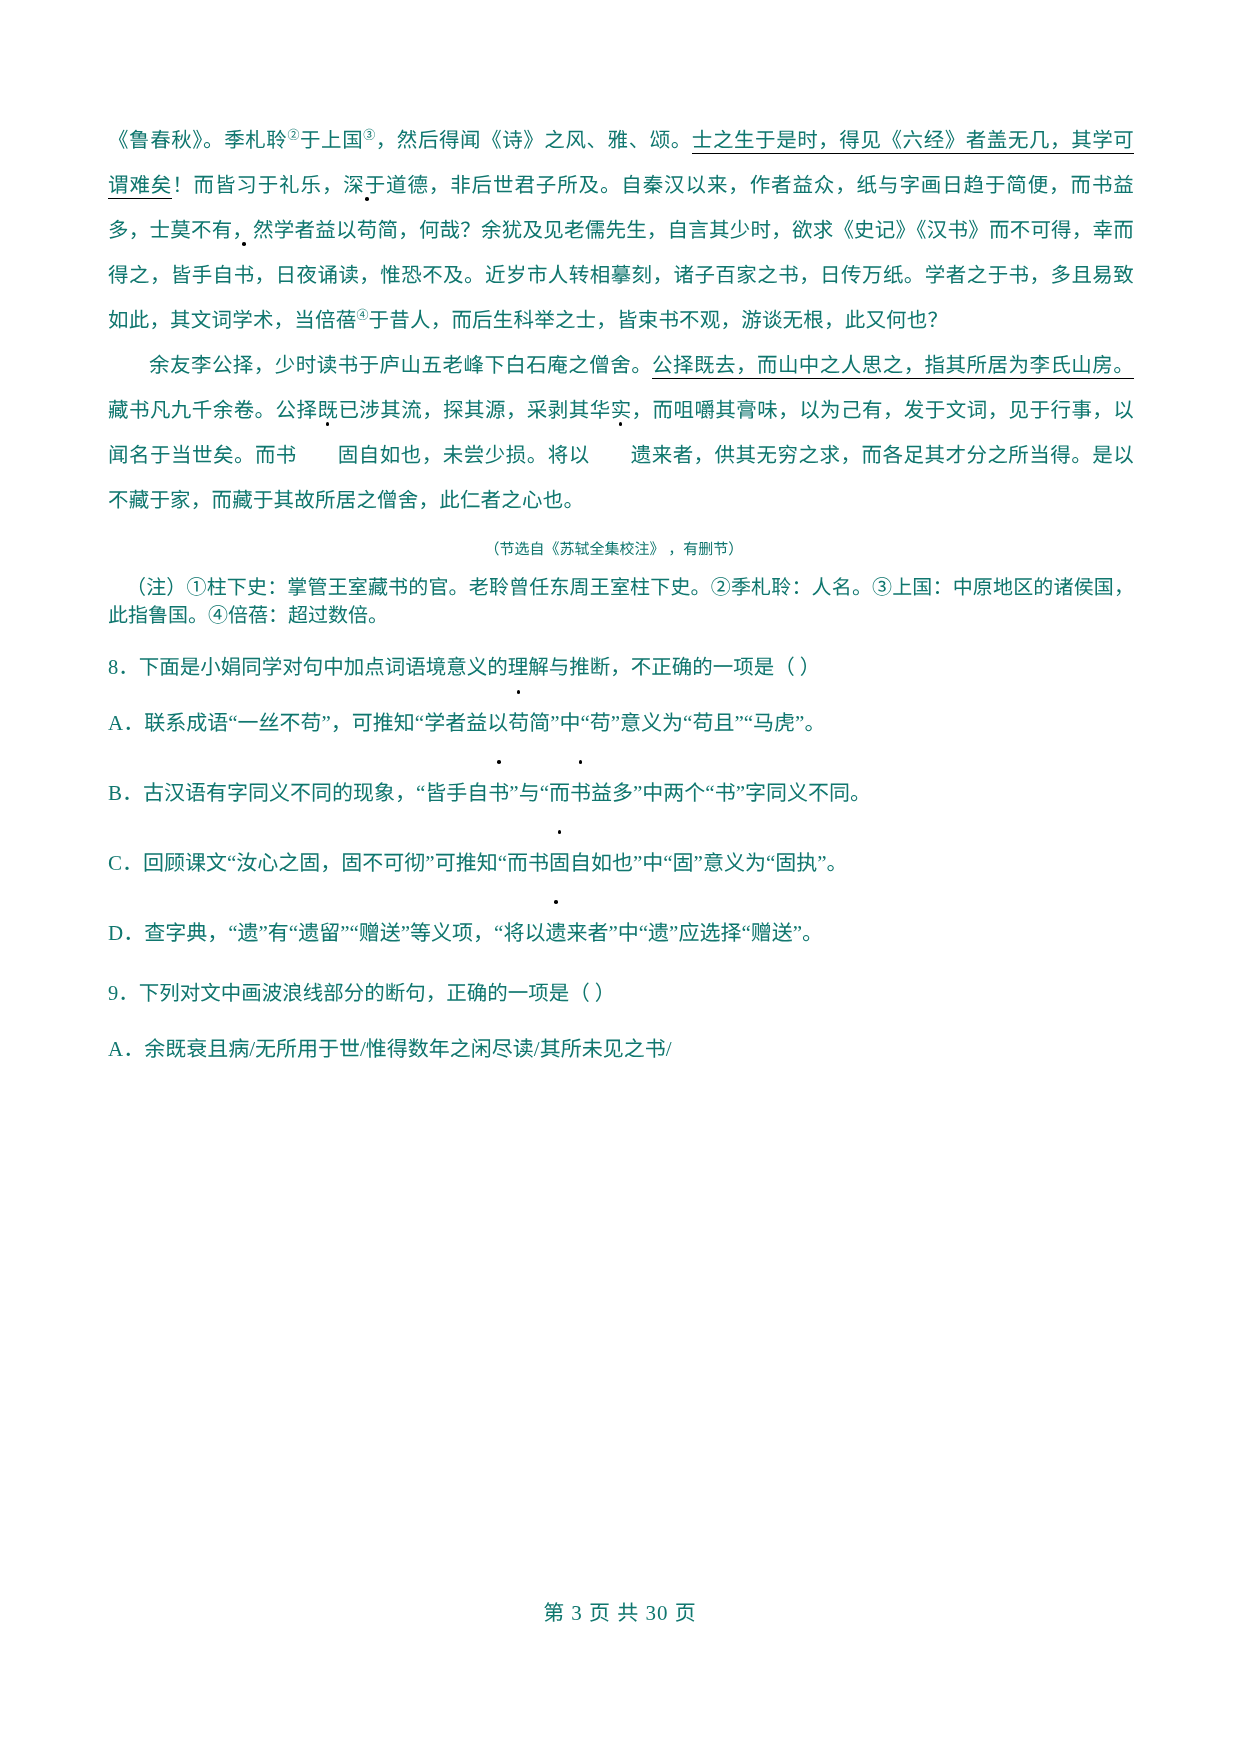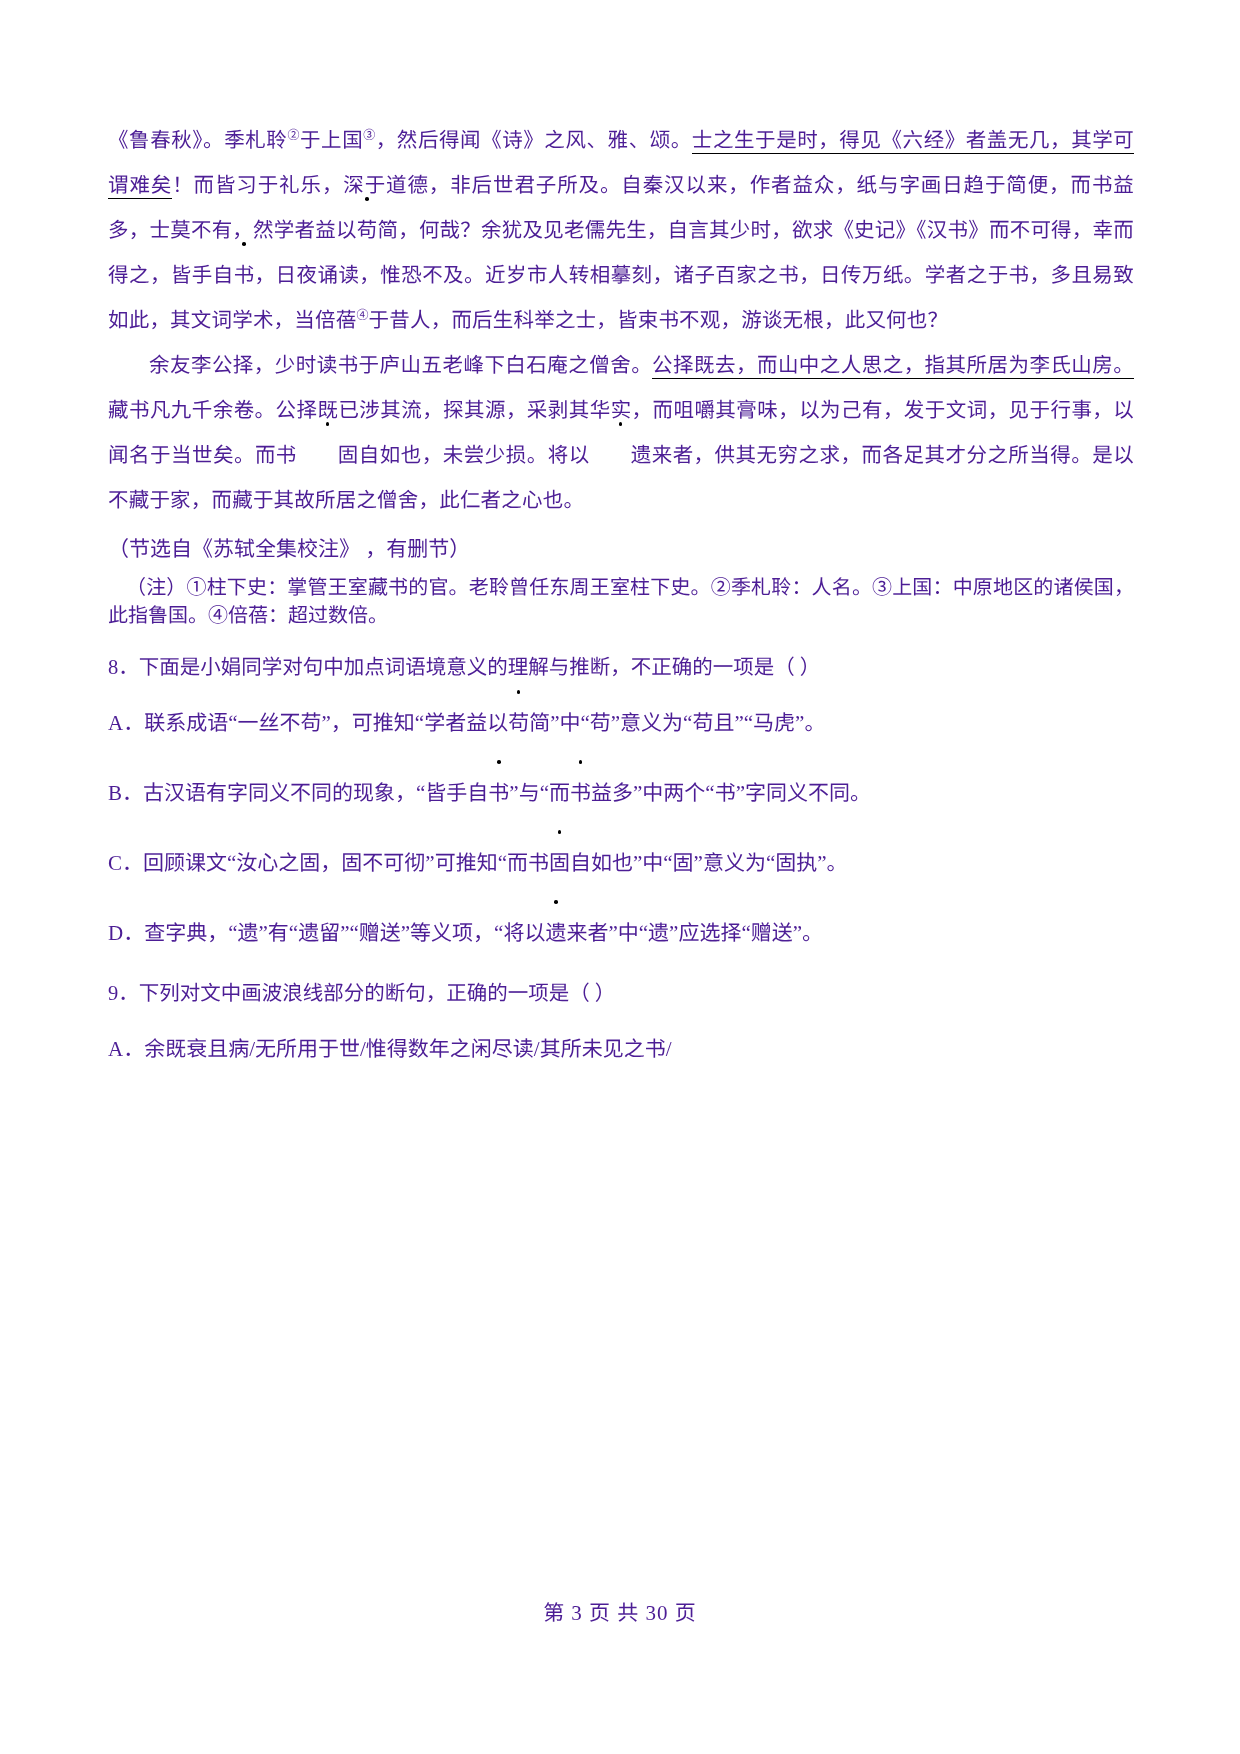--- a/index.html
+++ b/index.html
@@ -8,21 +8,21 @@
     padding: 0;
     background: #ffffff;
   }
   .page {
     position: relative;
     width: 1240px;
     height: 1754px;
     margin: 0 auto;
     background: #ffffff;
     font-family: "Liberation Serif", "DejaVu Serif", serif;
-    color: #4c1d95;
+    color: #0f766e;
     overflow: hidden;
   }
   .body-area {
     position: absolute;
     left: 108px;
     top: 118px;
     width: 1026px;
   }
 
   
@@ -69,23 +69,23 @@
   }
 
   sup.note {
     font-size: 12px;
     vertical-align: super;
     line-height: 0;
   }
 
   
   .source {
-    font-size: 21px;
+    font-size: 15px;
     line-height: 44px;
-    text-align: left;
+    text-align: center;
     padding-right: 14px;
     margin: 4px 0 0 0;
   }
 
   
   .notes {
     font-size: 20px;
     line-height: 28px;
     text-align: justify;
     text-justify: inter-ideograph;

